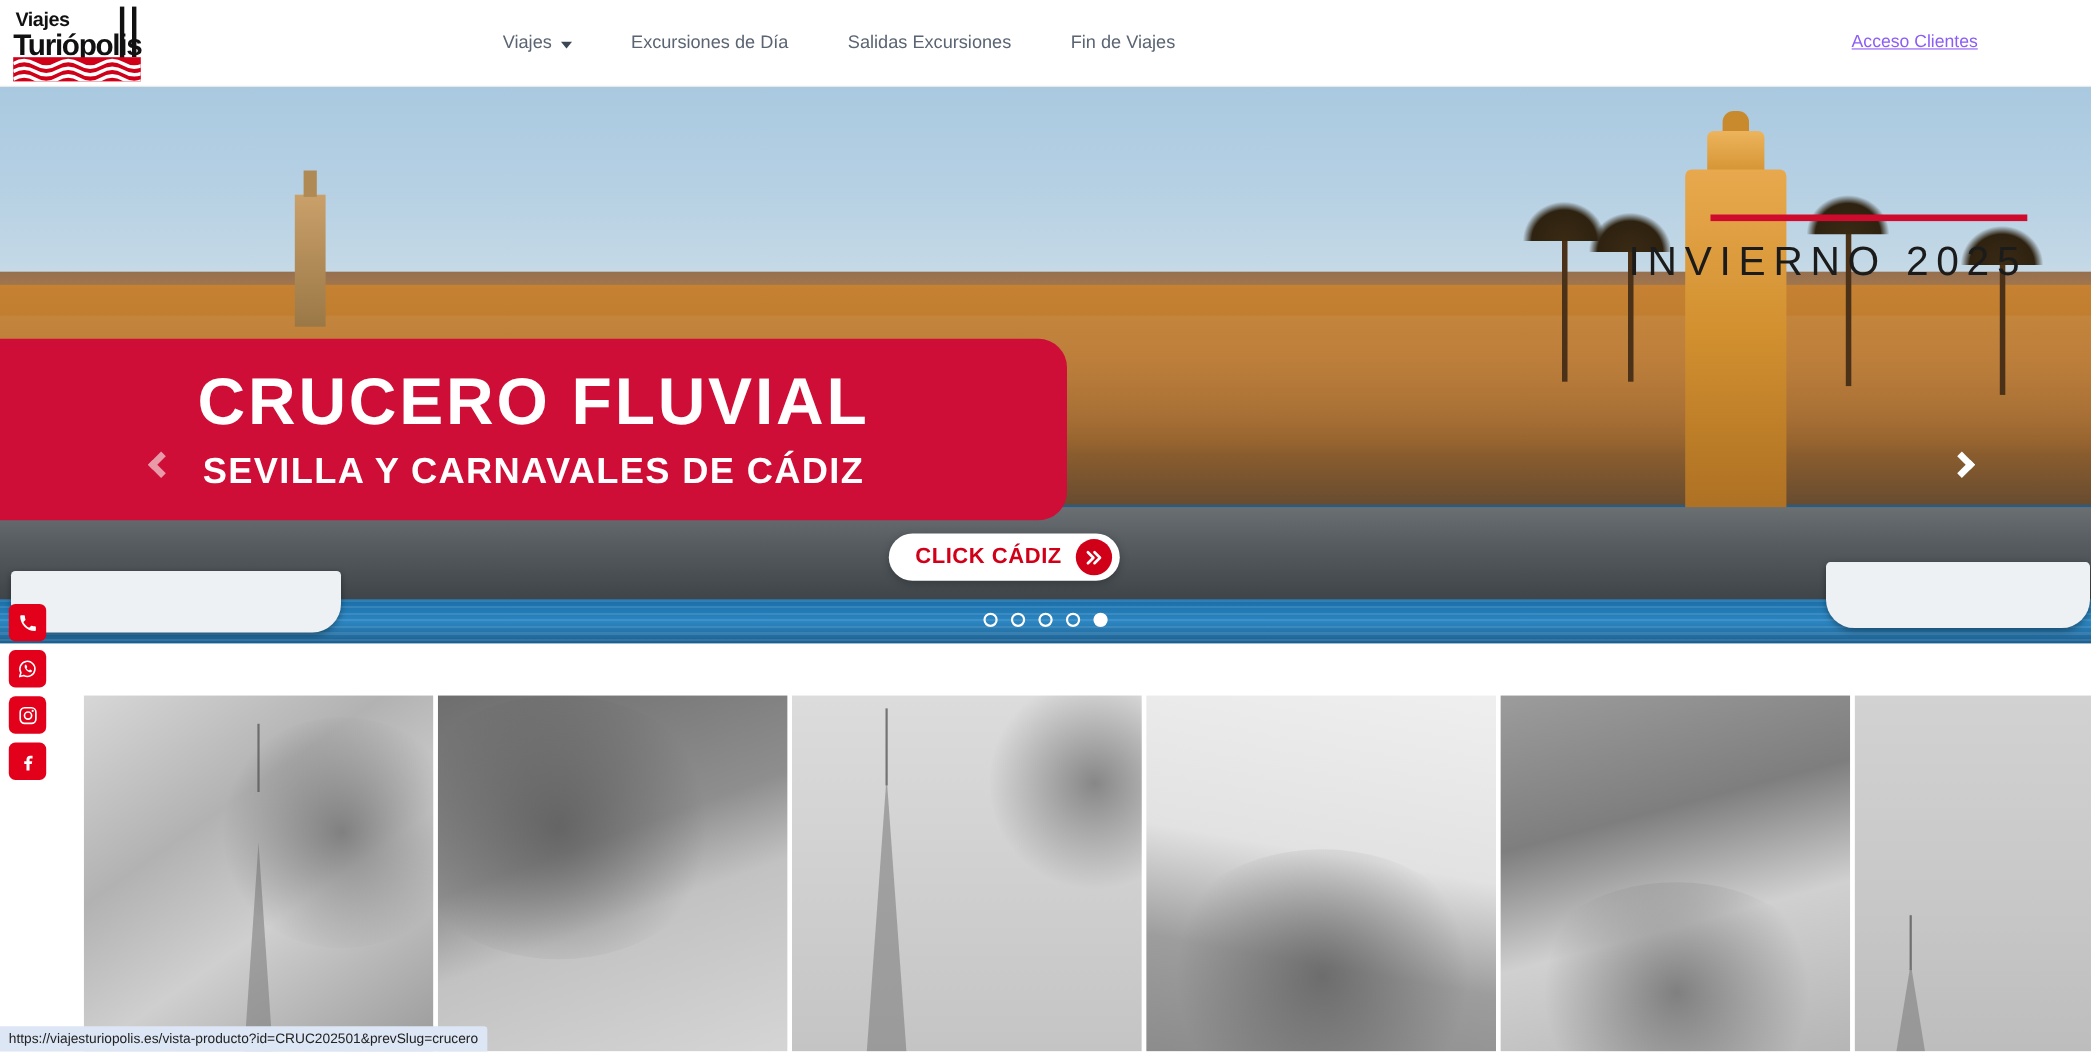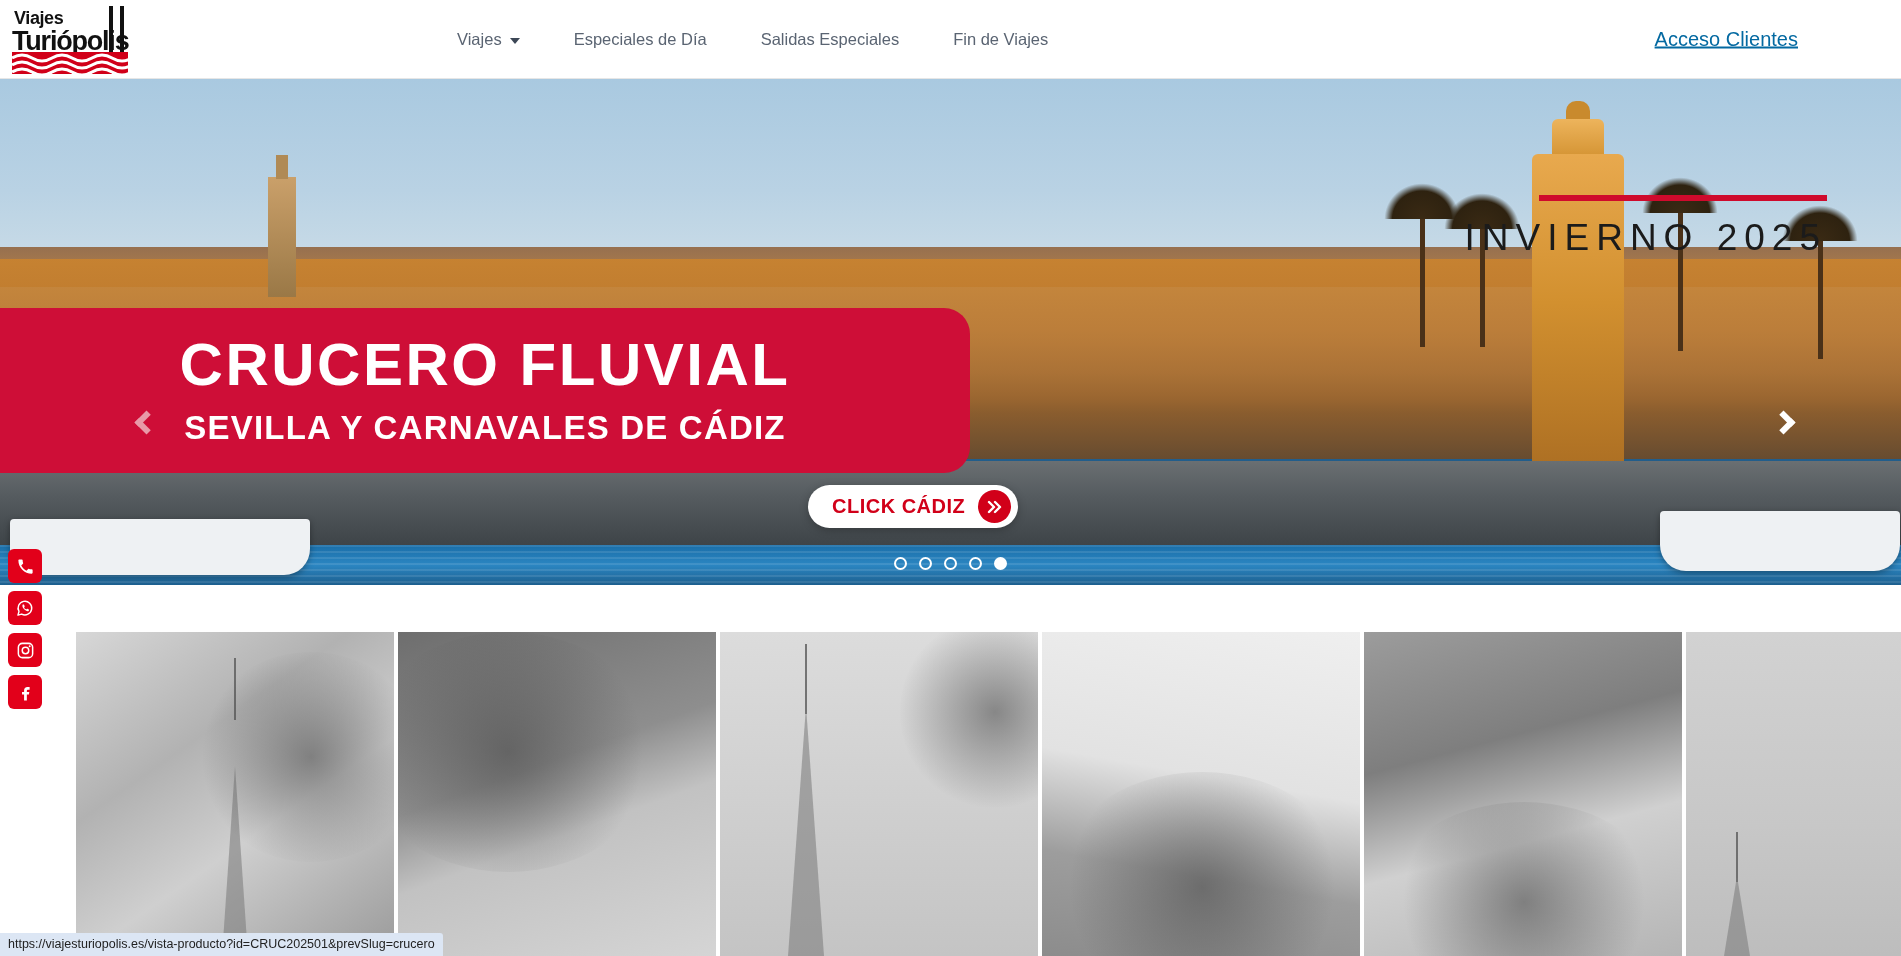--- a/index.html
+++ b/index.html
@@ -45,21 +45,21 @@
     color:#5a6472; font-size:16.5px; white-space:nowrap;
     cursor:pointer;
   }
   .caret{
     width:0; height:0; border-left:5.5px solid transparent;
     border-right:5.5px solid transparent; border-top:6.5px solid #3c4756;
     display:inline-block; margin-top:3px;
   }
   .acceso{
     position:absolute; right:103px; top:50%; transform:translateY(-50%);
-    color:#0369a1; font-size:20px; cursor:pointer; white-space:nowrap;
+    color:#8b5cf6; font-size:16px; cursor:pointer; white-space:nowrap;
   }
 
   
   .hero{
     position:absolute; top:79px; left:0; width:1901px; height:506px;
     overflow:hidden;
   }
   .hero-sky{
     position:absolute; inset:0;
     background:
@@ -119,21 +119,21 @@
     background:radial-gradient(ellipse at 50% 100%, #3a2a14 0%, #2e2210 55%, rgba(0,0,0,0) 70%);
     border-radius:50% 50% 0 0;
   }
   
   .boat{
     position:absolute; background:#eef1f3; border-radius:4px 4px 26px 26px;
     box-shadow:0 2px 6px rgba(0,0,0,.35);
   }
 
   .hero-title-wrap{
-    position:absolute; right:74px; top:116px; text-align:center; z-index:5;
+    position:absolute; right:58px; top:116px; text-align:center; z-index:5;
   }
   .hero-rule{
     width:288px; height:6px; background:#cf0a2c; margin-left:auto; margin-bottom:16px;
   }
   .hero-season{
     font-size:37px; letter-spacing:7px; color:#1b1b1b; font-weight:400;
     font-family:"Liberation Sans", sans-serif;
   }
 
   .promo{
@@ -253,24 +253,24 @@
       </svg>
     </div>
   </div>
 
   <nav class="nav">
     <div class="nav-item">
       <span>Viajes</span>
       <span class="caret"></span>
     </div>
     <div class="nav-item">
-      <span>Especiales de Día</span>
+      <span>Excursiones de Día</span>
     </div>
     <div class="nav-item">
-      <span>Salidas Especiales</span>
+      <span>Salidas Excursiones</span>
     </div>
     <div class="nav-item">
       <span>Fin de Viajes</span>
     </div>
   </nav>
 
   <a class="acceso" href="#">Acceso Clientes</a>
 </div>
 
 <div class="hero">

